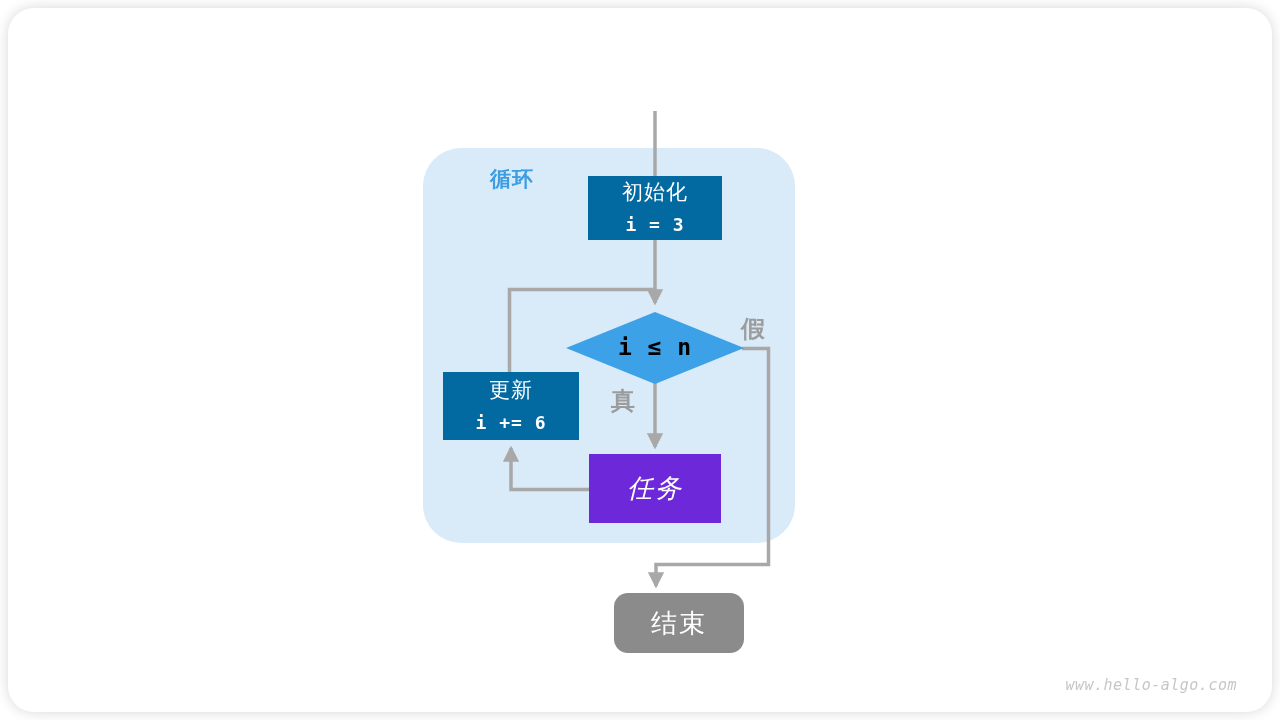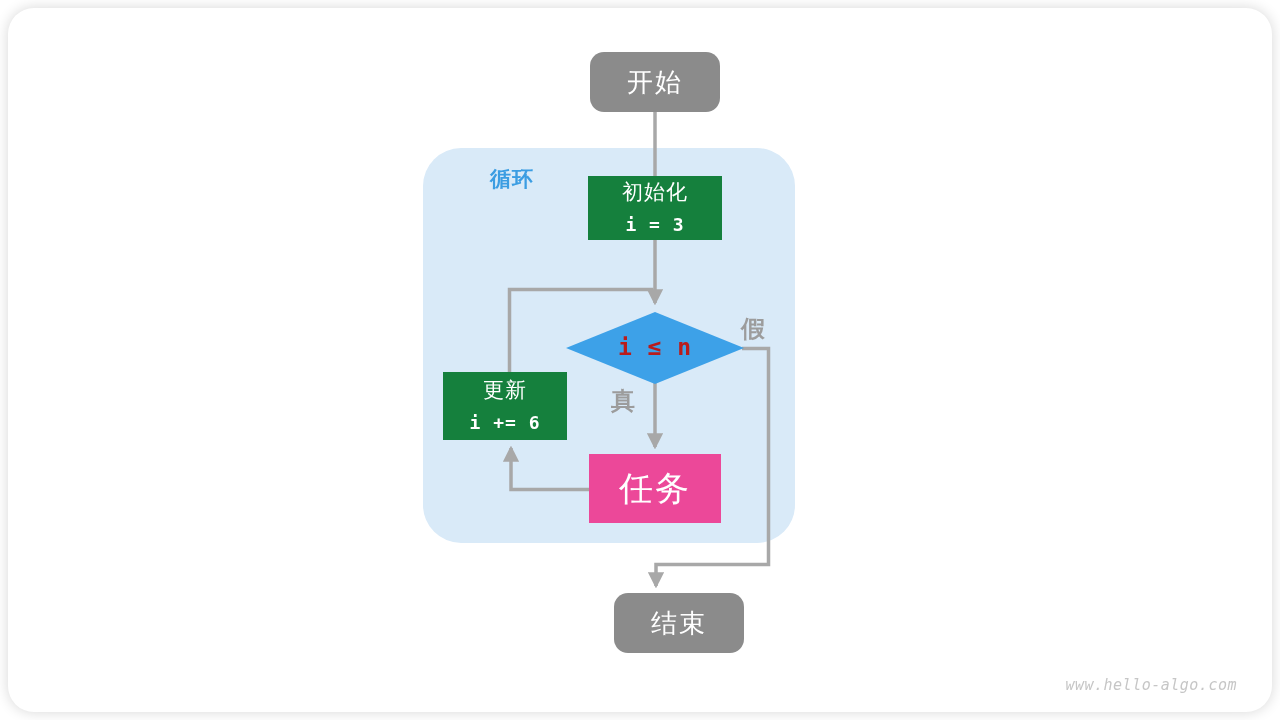--- a/index.html
+++ b/index.html
@@ -34,35 +34,35 @@
     position: absolute; z-index: 3; color: #ffffff;
     display: flex; flex-direction: column; align-items: center; justify-content: center;
   }
   .node-terminal {
     width: 130px; height: 60px; background: #8B8B8B; border-radius: 14px;
     font-size: 26px; letter-spacing: 2px;
   }
   .node-start { left: 590px; top: 52px; }
   .node-end   { left: 590px; top: 593px; margin-left: 24px; }
 
-  .node-process { background: #15803d; gap: 8px; }
+  .node-process { background: #0369a1; gap: 8px; }
   .node-init   { left: 588px; top: 176px; width: 134px; height: 64px; }
-  .node-update { left: 443px; top: 372px; width: 124px; height: 68px; }
+  .node-update { left: 443px; top: 372px; width: 136px; height: 68px; }
   .proc-title { font-size: 21px; letter-spacing: 1px; line-height: 1.25; }
   .proc-code  { font-family: "DejaVu Sans Mono", monospace; font-weight: 700;
                 font-size: 18px; line-height: 1.3; letter-spacing: 1px; }
 
   .node-task {
     left: 589px; top: 454px; width: 132px; height: 69px;
-    background: #ec4899; font-size: 34px; letter-spacing: 2px;
+    background: #6d28d9; font-size: 26px; letter-spacing: 2px; font-style: italic;
   }
 
   .diamond-text {
     position: absolute; left: 595px; top: 334px; width: 120px; z-index: 3;
-    text-align: center; color: #b91c1c;
+    text-align: center; color: #000000;
     font-family: "DejaVu Sans Mono", monospace; font-weight: 700;
     font-size: 23px; letter-spacing: 1px;
   }
 
   .branch-label {
     position: absolute; z-index: 3; font-size: 24px; font-weight: 700; color: #9C9C9C;
   }
   .label-true  { left: 611px; top: 385px; }
   .label-false { left: 741px; top: 313px; }
 
@@ -92,23 +92,20 @@
       <path d="M 655 111 V 180"></path>
       <path d="M 509.5 374 V 289.5 H 653.5"></path>
       <path d="M 655 239 V 303" marker-end="url(#arrow)"></path>
       <path d="M 655 383 V 447" marker-end="url(#arrow)"></path>
       <path d="M 590 489.5 H 511 V 448" marker-end="url(#arrow)"></path>
       <path d="M 742 348.5 H 768.5 V 564.5 H 656 V 586" marker-end="url(#arrow)"></path>
     </g>
     <polygon points="655,312 744,348 655,384 566,348" fill="#3DA1E8"></polygon>
   </svg>
 
-  <div class="node node-terminal node-start">
-    <span>开始</span>
-  </div>
 
   <div class="node node-process node-init">
     <span class="proc-title">初始化</span>
     <span class="proc-code">i = 3</span>
   </div>
 
   <div class="diamond-text">i ≤ n</div>
 
   <div class="branch-label label-true">真</div>
   <div class="branch-label label-false">假</div>

